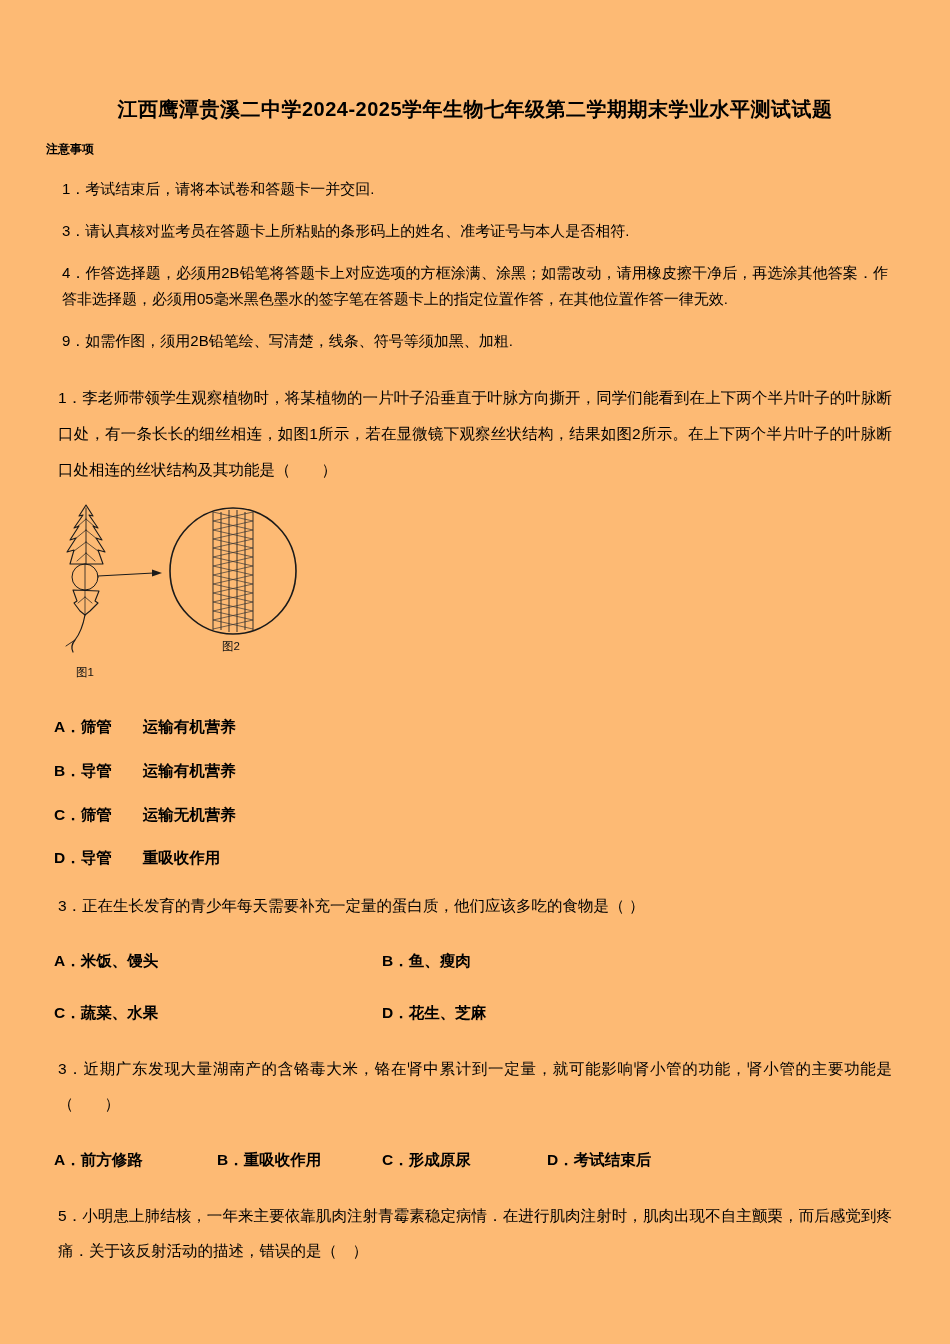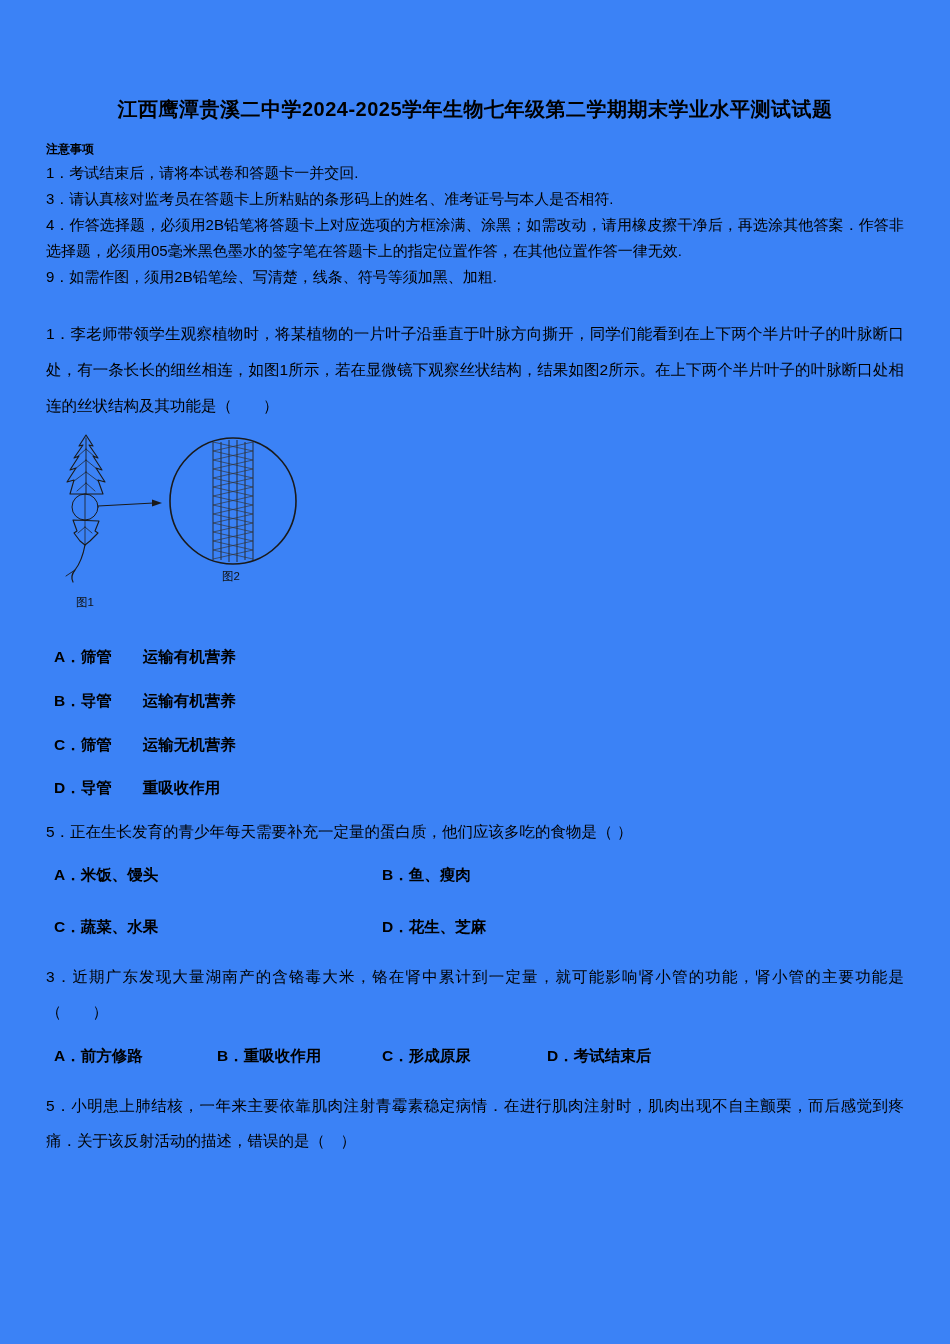--- a/index.html
+++ b/index.html
@@ -1,30 +1,30 @@
 <!DOCTYPE html>
 <html><head>
 <meta charset="utf-8">
 <style>
   html, body { margin: 0; padding: 0; background: #ffffff; }
   body { color: #000; font-family: "Liberation Sans", sans-serif; }
   .page {
     width: 950px; min-height: 1344px; box-sizing: border-box;
-    margin: 0 auto; background: #3b82f6;
+    margin: 0 auto; background: #fdba74;
     padding: 96px 46px 60px 46px;
   }
   .title {
     font-size: 20px; font-weight: 700; text-align: center;
     margin: 0 0 16px 0; letter-spacing: 0.5px;
   }
   .notice-heading { font-size: 12px; font-weight: 600; line-height: 1.74; }
-  .notice-item { margin: 0; font-size: 15px; line-height: 1.74; text-align: justify; }
+  .notice-item { margin: 16px; font-size: 15px; line-height: 1.74; text-align: justify; }
   .question { margin-top: 6px; }
   .q-text {
-    margin: 0; font-size: 15.5px; line-height: 2.3; text-align: justify;
+    margin: 12px; font-size: 15.5px; line-height: 2.3; text-align: justify;
   }
   .figure { margin: 6px 0 24px 2px; }
   .fig-label { font-size: 11.5px; fill: #111; stroke: none; }
   .options { margin: 0; }
   .option {
     margin: 8px; font-size: 15.5px; line-height: 2.3; font-weight: 600;
     white-space: nowrap; overflow: hidden;
   }
   .opt-label { font-weight: 700; }
   .options.grid-2 { display: grid; grid-template-columns: 328px 1fr; }
@@ -78,21 +78,21 @@
 
     <div class="options stacked">
       <p class="option"><b class="opt-label">A．</b><span>筛管　　运输有机营养</span></p>
       <p class="option"><b class="opt-label">B．</b><span>导管　　运输有机营养</span></p>
       <p class="option"><b class="opt-label">C．</b><span>筛管　　运输无机营养</span></p>
       <p class="option"><b class="opt-label">D．</b><span>导管　　重吸收作用</span></p>
     </div>
   </section>
 
   <section class="question">
-    <p class="q-text">5．正在生长发育的青少年每天需要补充一定量的蛋白质，他们应该多吃的食物是（ ）</p>
+    <p class="q-text">3．正在生长发育的青少年每天需要补充一定量的蛋白质，他们应该多吃的食物是（ ）</p>
     <div class="options grid-2">
       <p class="option"><b class="opt-label">A．</b><span>米饭、馒头</span></p>
       <p class="option"><b class="opt-label">B．</b><span>鱼、瘦肉</span></p>
       <p class="option"><b class="opt-label">C．</b><span>蔬菜、水果</span></p>
       <p class="option"><b class="opt-label">D．</b><span>花生、芝麻</span></p>
     </div>
   </section>
 
   <section class="question">
     <p class="q-text">3．近期广东发现大量湖南产的含铬毒大米，铬在肾中累计到一定量，就可能影响肾小管的功能，肾小管的主要功能是（　　）</p>

